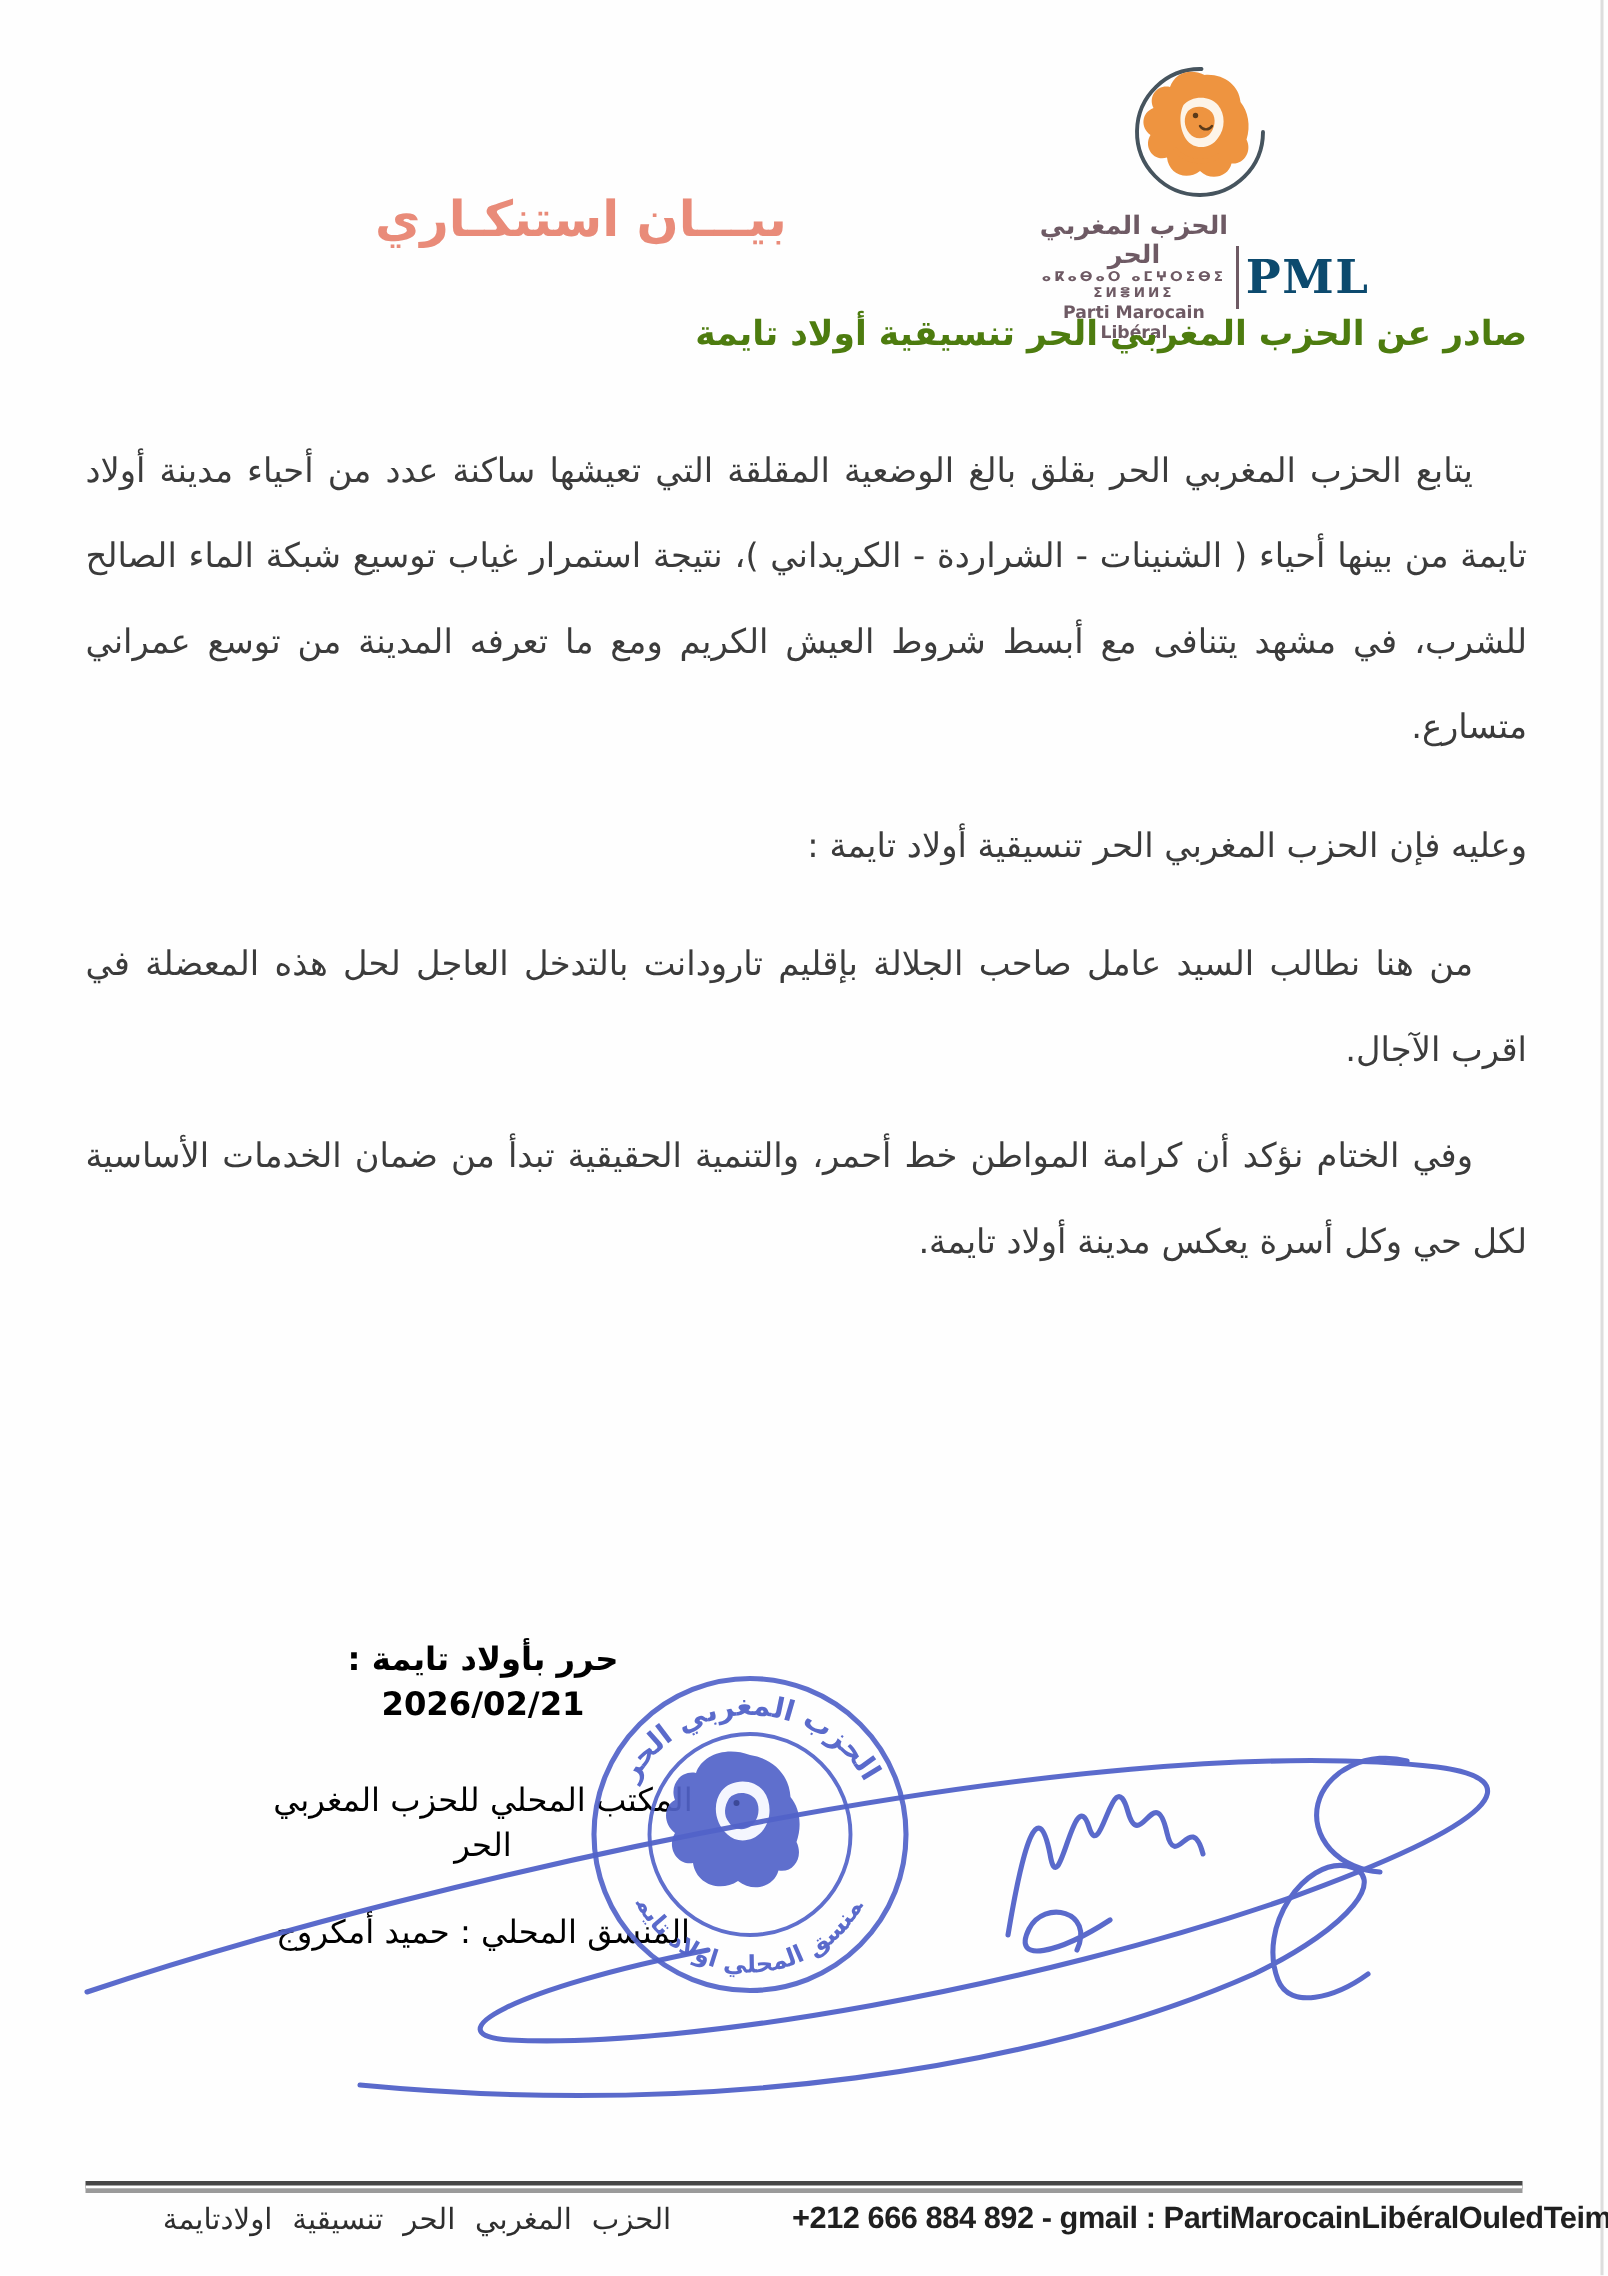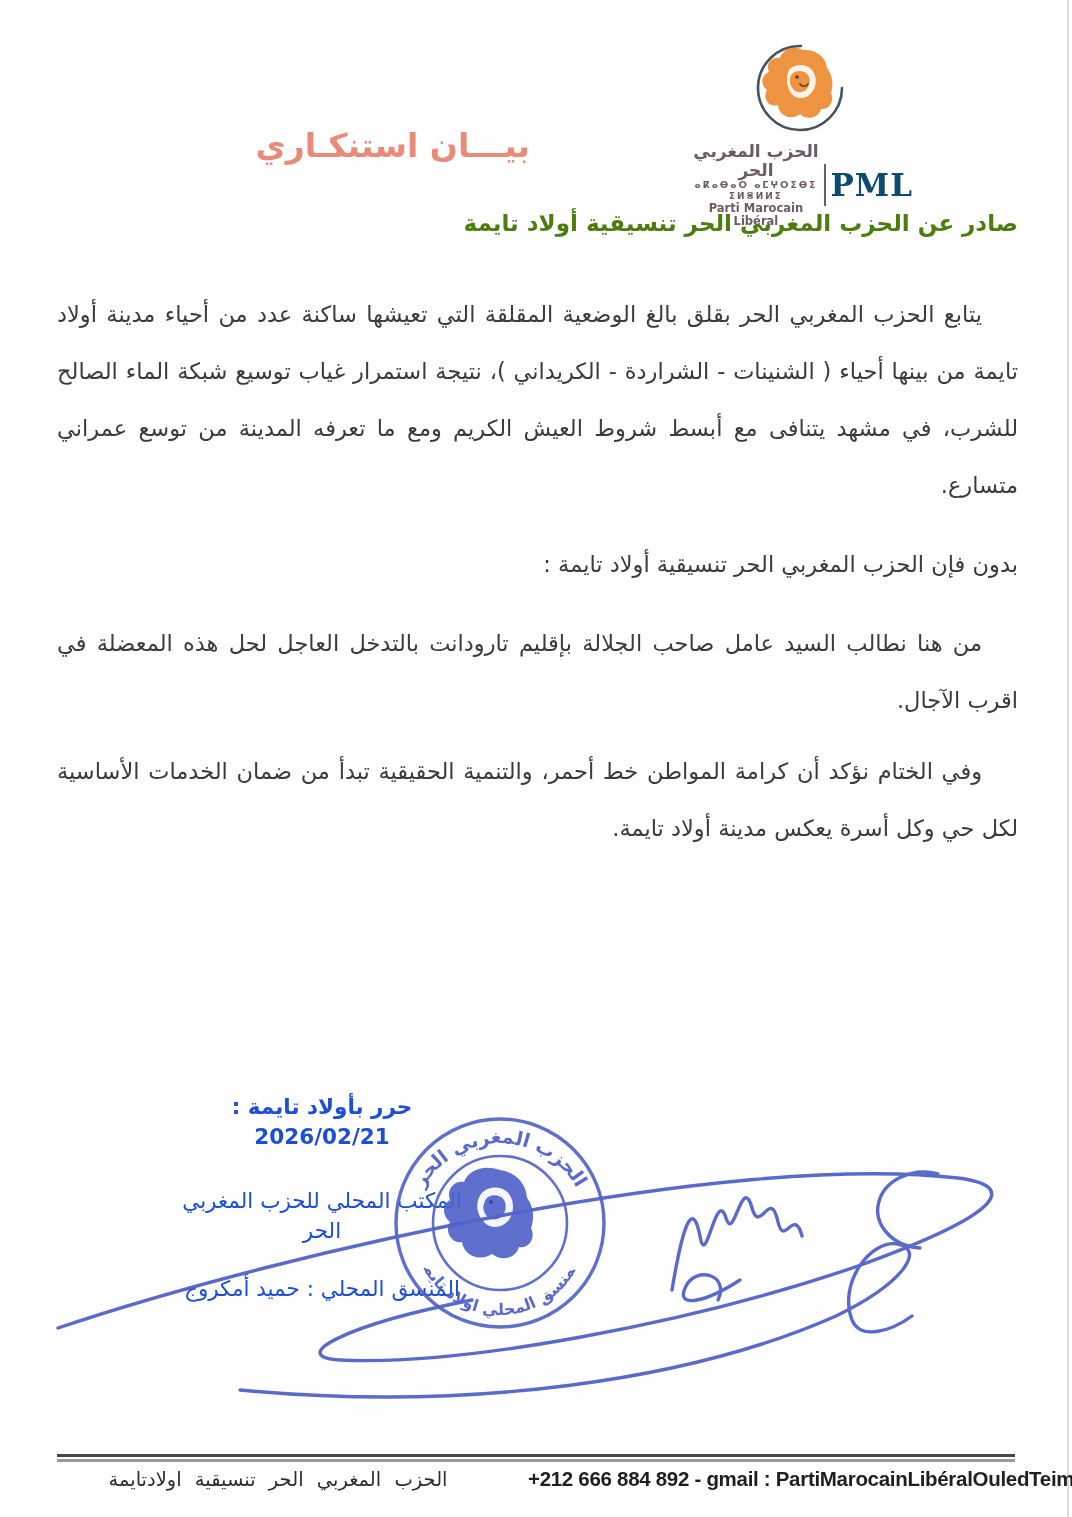--- a/index.html
+++ b/index.html
@@ -21,21 +21,21 @@
   .logo-row{display:flex;align-items:center;justify-content:center;margin-top:2px;}
   .logo-textblock{width:150px;color:#6e5a64;}
   .logo-arabic{font-size:17px;font-weight:bold;line-height:19px;}
   .logo-tifinagh{font-size:9px;letter-spacing:2px;line-height:11px;font-weight:bold;}
   .logo-fr{font-size:11.5px;font-weight:bold;line-height:13px;}
   .logo-sep{width:2px;height:42px;background:#6e5a64;margin:0 5px;}
   .logo-pml{font-size:31px;font-weight:bold;color:#0c4a6e;font-family:"DejaVu Serif",serif;letter-spacing:1px;}
 
   .doc-title{
     position:absolute;top:126px;left:250px;width:280px;
-    direction:rtl;text-align:right;
+    direction:rtl;text-align:left;
     color:#e98b79;font-size:33px;font-weight:bold;letter-spacing:1px;
   }
   .issued-line{
     position:absolute;top:210px;right:54px;
     direction:rtl;font-size:23px;font-weight:bold;color:#4d7c0f;
   }
 
   
   .body-text{
     position:absolute;top:286px;left:57px;right:54px;
@@ -45,21 +45,21 @@
   }
   .body-text p{margin:0;text-indent:36px;}
   .body-text p.no-indent{text-indent:0;}
   .body-text .gap{margin-top:14px;}
   .body-text .gap-lg{margin-top:22px;}
 
   
   .closing{
     position:absolute;top:1092px;left:162px;width:320px;
     direction:rtl;text-align:center;
-    font-size:21.5px;color:#1d4ed8;line-height:30px;
+    font-size:21.5px;color:#000000;line-height:30px;
   }
   .closing .date-line{font-weight:bold;}
   .closing .office-line{margin-top:34px;}
   .closing .coord-line{margin-top:28px;}
 
   
   .stamp-sig{position:absolute;left:40px;top:1078px;width:992px;height:330px;}
   .stamp-sig text{font-family:"DejaVu Sans",sans-serif;font-weight:bold;}
 
   
@@ -111,21 +111,21 @@
       <div class="logo-pml">PML</div>
     </div>
   </div>
 
   <div class="doc-title">بيـــان استنكـاري</div>
 
   <div class="issued-line">صادر عن الحزب المغربي الحر تنسيقية أولاد تايمة</div>
 
   <div class="body-text">
     <p>يتابع الحزب المغربي الحر بقلق بالغ الوضعية المقلقة التي تعيشها ساكنة عدد من أحياء مدينة أولاد تايمة من بينها أحياء ( الشنينات - الشراردة - الكريداني )، نتيجة استمرار غياب توسيع شبكة الماء الصالح للشرب، في مشهد يتنافى مع أبسط شروط العيش الكريم ومع ما تعرفه المدينة من توسع عمراني متسارع.</p>
-    <p class="gap-lg no-indent">بدون فإن الحزب المغربي الحر تنسيقية أولاد تايمة :</p>
+    <p class="gap-lg no-indent">وعليه فإن الحزب المغربي الحر تنسيقية أولاد تايمة :</p>
     <p class="gap-lg">من هنا نطالب السيد عامل صاحب الجلالة بإقليم تارودانت بالتدخل العاجل لحل هذه المعضلة في اقرب الآجال.</p>
     <p class="gap">وفي الختام نؤكد أن كرامة المواطن خط أحمر، والتنمية الحقيقية تبدأ من ضمان الخدمات الأساسية لكل حي وكل أسرة يعكس مدينة أولاد تايمة.</p>
   </div>
 
   <div class="closing">
     <div class="date-line">حرر بأولاد تايمة : 2026/02/21</div>
     <div class="office-line">المكتب المحلي للحزب المغربي الحر</div>
     <div class="coord-line">المنسق المحلي : حميد أمكروج</div>
   </div>
 

